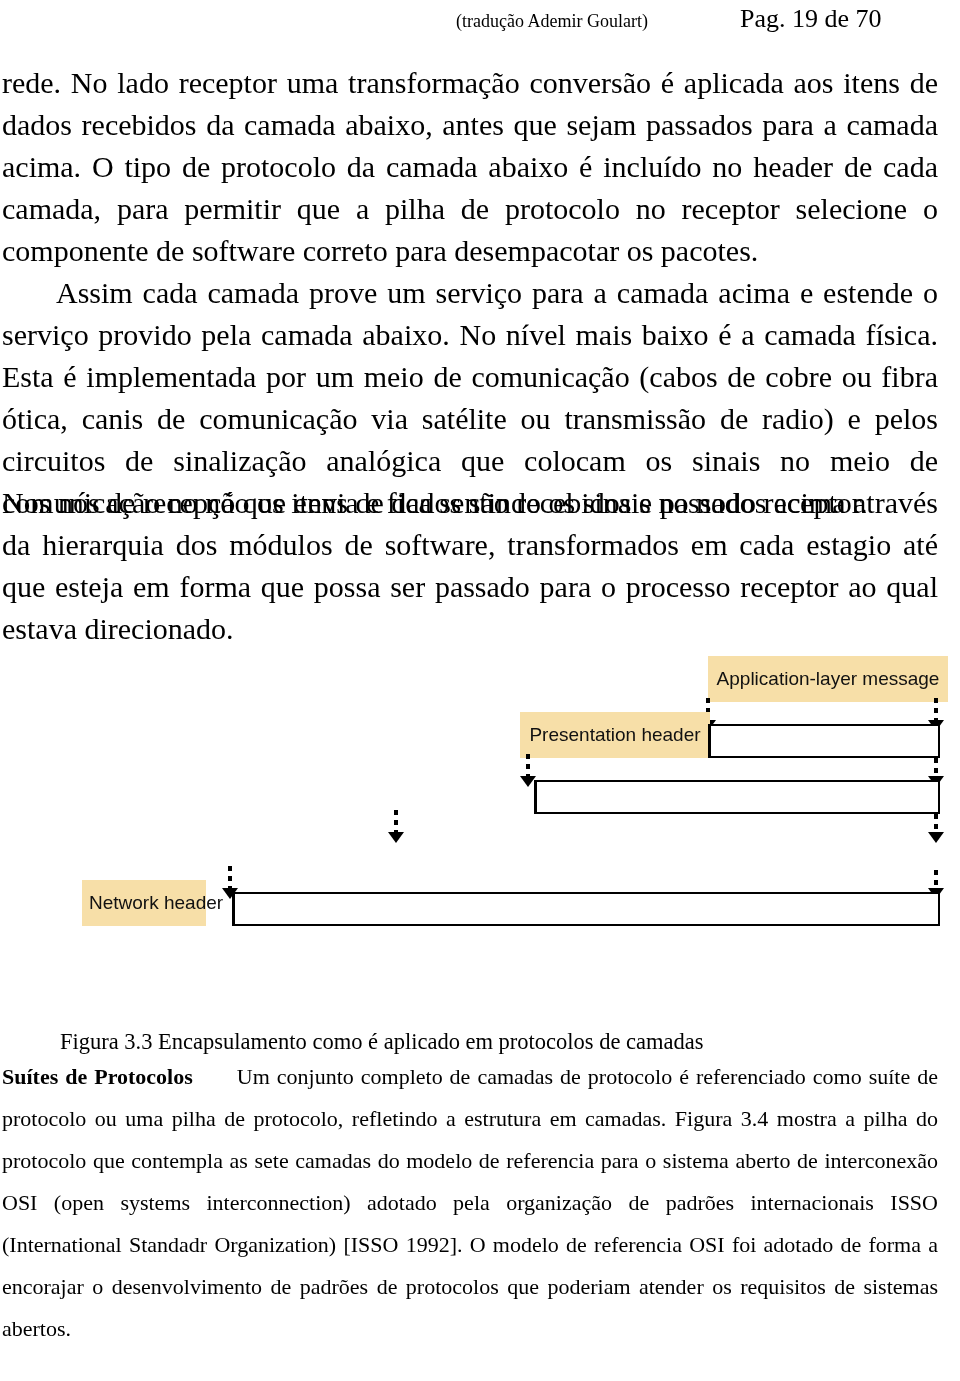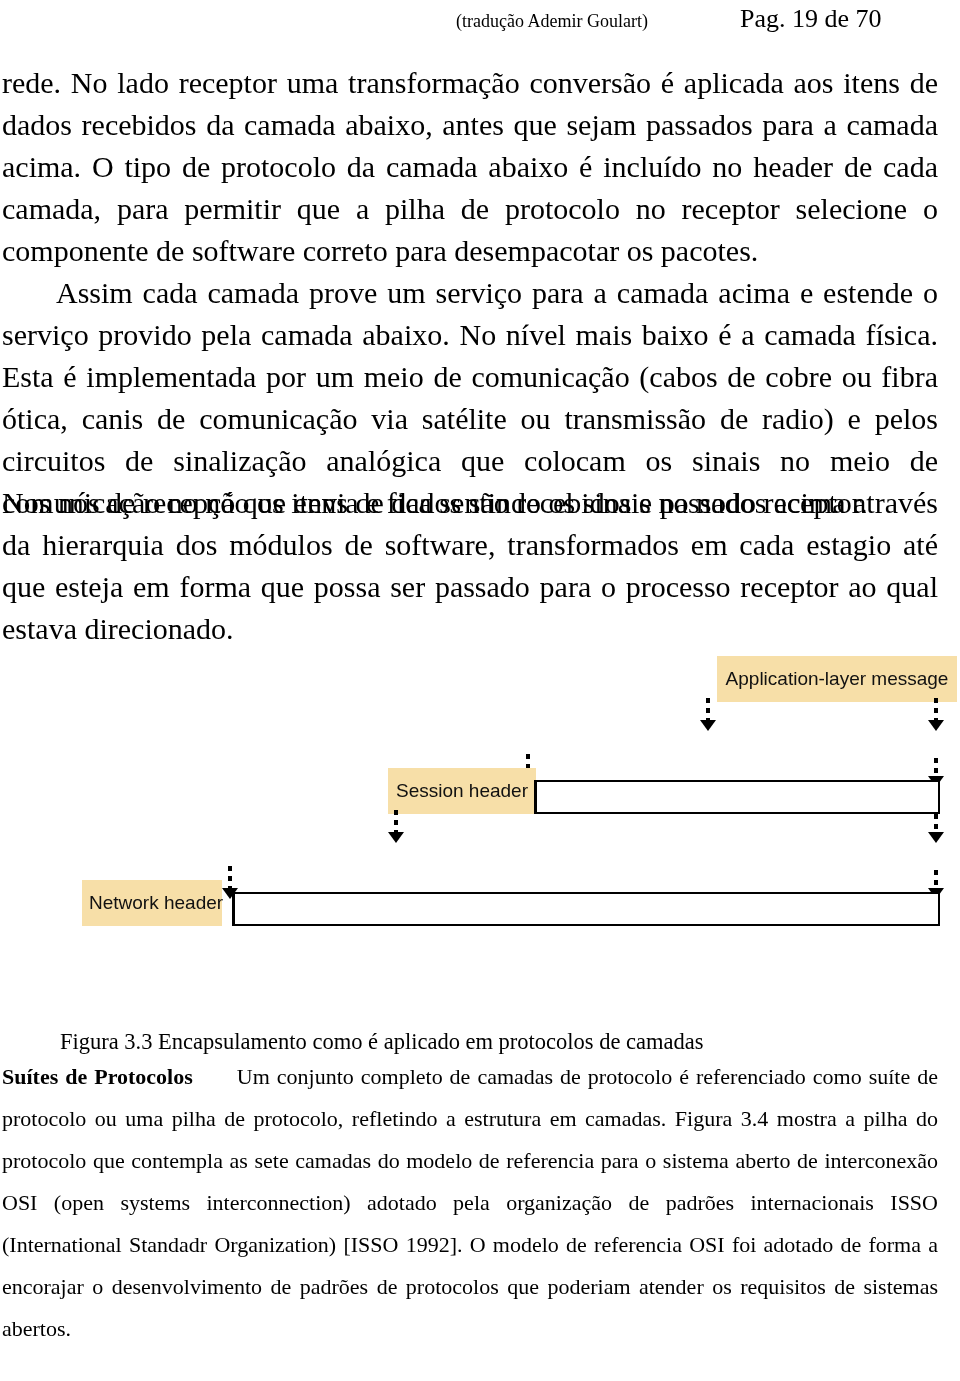--- a/index.html
+++ b/index.html
@@ -167,49 +167,52 @@
   <p class="indent">Assim cada camada prove um serviço para a camada acima e estende o serviço provido pela camada abaixo. No nível mais baixo é a camada física. Esta é implementada por um meio de comunicação (cabos de cobre ou fibra ótica, canis de comunicação via satélite ou transmissão de radio) e pelos circuitos de sinalização analógica que colocam os sinais no meio de comunicação no nó que envia e fica sentindo os sinais no nodo receptor.</p>
 </div>
 
 <div class="body-block para-3">
   <p>Nos nós de recepção os itens de dados são recebidos e passados acima através da hierarquia dos módulos de software, transformados em cada estagio até que esteja em forma que possa ser passado para o processo receptor ao qual estava direcionado.</p>
 </div>
 
 <div class="figure">
 
   <div class="layer" style="left:700px; top:20px; width:240px;">
-    <div class="chip" style="left:17px; width:240px;">Application-layer message</div>
+    <div class="chip" style="left:8px; width:240px;">Application-layer message</div>
   </div>
 
   <div class="conn" style="left:706px; top:62px; height:24px;"></div>
   <div class="arrow" style="left:700px; top:84px;"></div>
   <div class="conn" style="left:934px; top:62px; height:24px;"></div>
   <div class="arrow" style="left:928px; top:84px;"></div>
 
+  <div class="layer" style="left:520px; top:76px; width:420px;">
+    <div class="chip" style="left:0; width:190px;">Presentation header</div>
+    <div class="payload" style="left:188px; width:232px;"></div>
+  </div>
   <div class="conn" style="left:526px; top:118px; height:24px;"></div>
   <div class="arrow" style="left:520px; top:140px;"></div>
   <div class="conn" style="left:934px; top:122px; height:20px;"></div>
   <div class="arrow" style="left:928px; top:140px;"></div>
 
   <div class="layer" style="left:388px; top:132px; width:552px;">
-    <div class="chip" style="left:0; width:148px;">Session header</div>
     <div class="payload" style="left:146px; width:406px;"></div>
   </div>
   <div class="conn" style="left:394px; top:174px; height:24px;"></div>
   <div class="arrow" style="left:388px; top:196px;"></div>
   <div class="conn" style="left:934px; top:178px; height:20px;"></div>
   <div class="arrow" style="left:928px; top:196px;"></div>
 
   <div class="conn" style="left:228px; top:230px; height:24px;"></div>
   <div class="arrow" style="left:222px; top:252px;"></div>
   <div class="conn" style="left:934px; top:234px; height:20px;"></div>
   <div class="arrow" style="left:928px; top:252px;"></div>
 
   <div class="layer" style="left:82px; top:244px; width:858px;">
-    <div class="chip" style="left:0; width:140px;">Network header</div>
+    <div class="chip" style="left:0; width:124px;">Network header</div>
     <div class="payload" style="left:150px; width:708px;"></div>
   </div>
 </div>
 
 <div class="caption">Figura 3.3  Encapsulamento como é aplicado em protocolos de camadas</div>
 
 <div class="section">
   <p><span class="lead">Suítes de Protocolos</span><span class="gap"></span><span>Um conjunto completo de camadas de protocolo é referenciado como suíte de protocolo ou uma pilha de protocolo, refletindo a estrutura em camadas. Figura 3.4 mostra a pilha do protocolo que contempla as sete camadas do modelo de referencia para o sistema aberto de interconexão OSI (open systems interconnection) adotado pela organização de padrões internacionais ISSO (International Standadr Organization) [ISSO 1992]. O modelo de referencia OSI foi adotado de forma a encorajar o desenvolvimento de padrões de protocolos que poderiam atender os requisitos de sistemas abertos.</span></p>
 </div>
 

